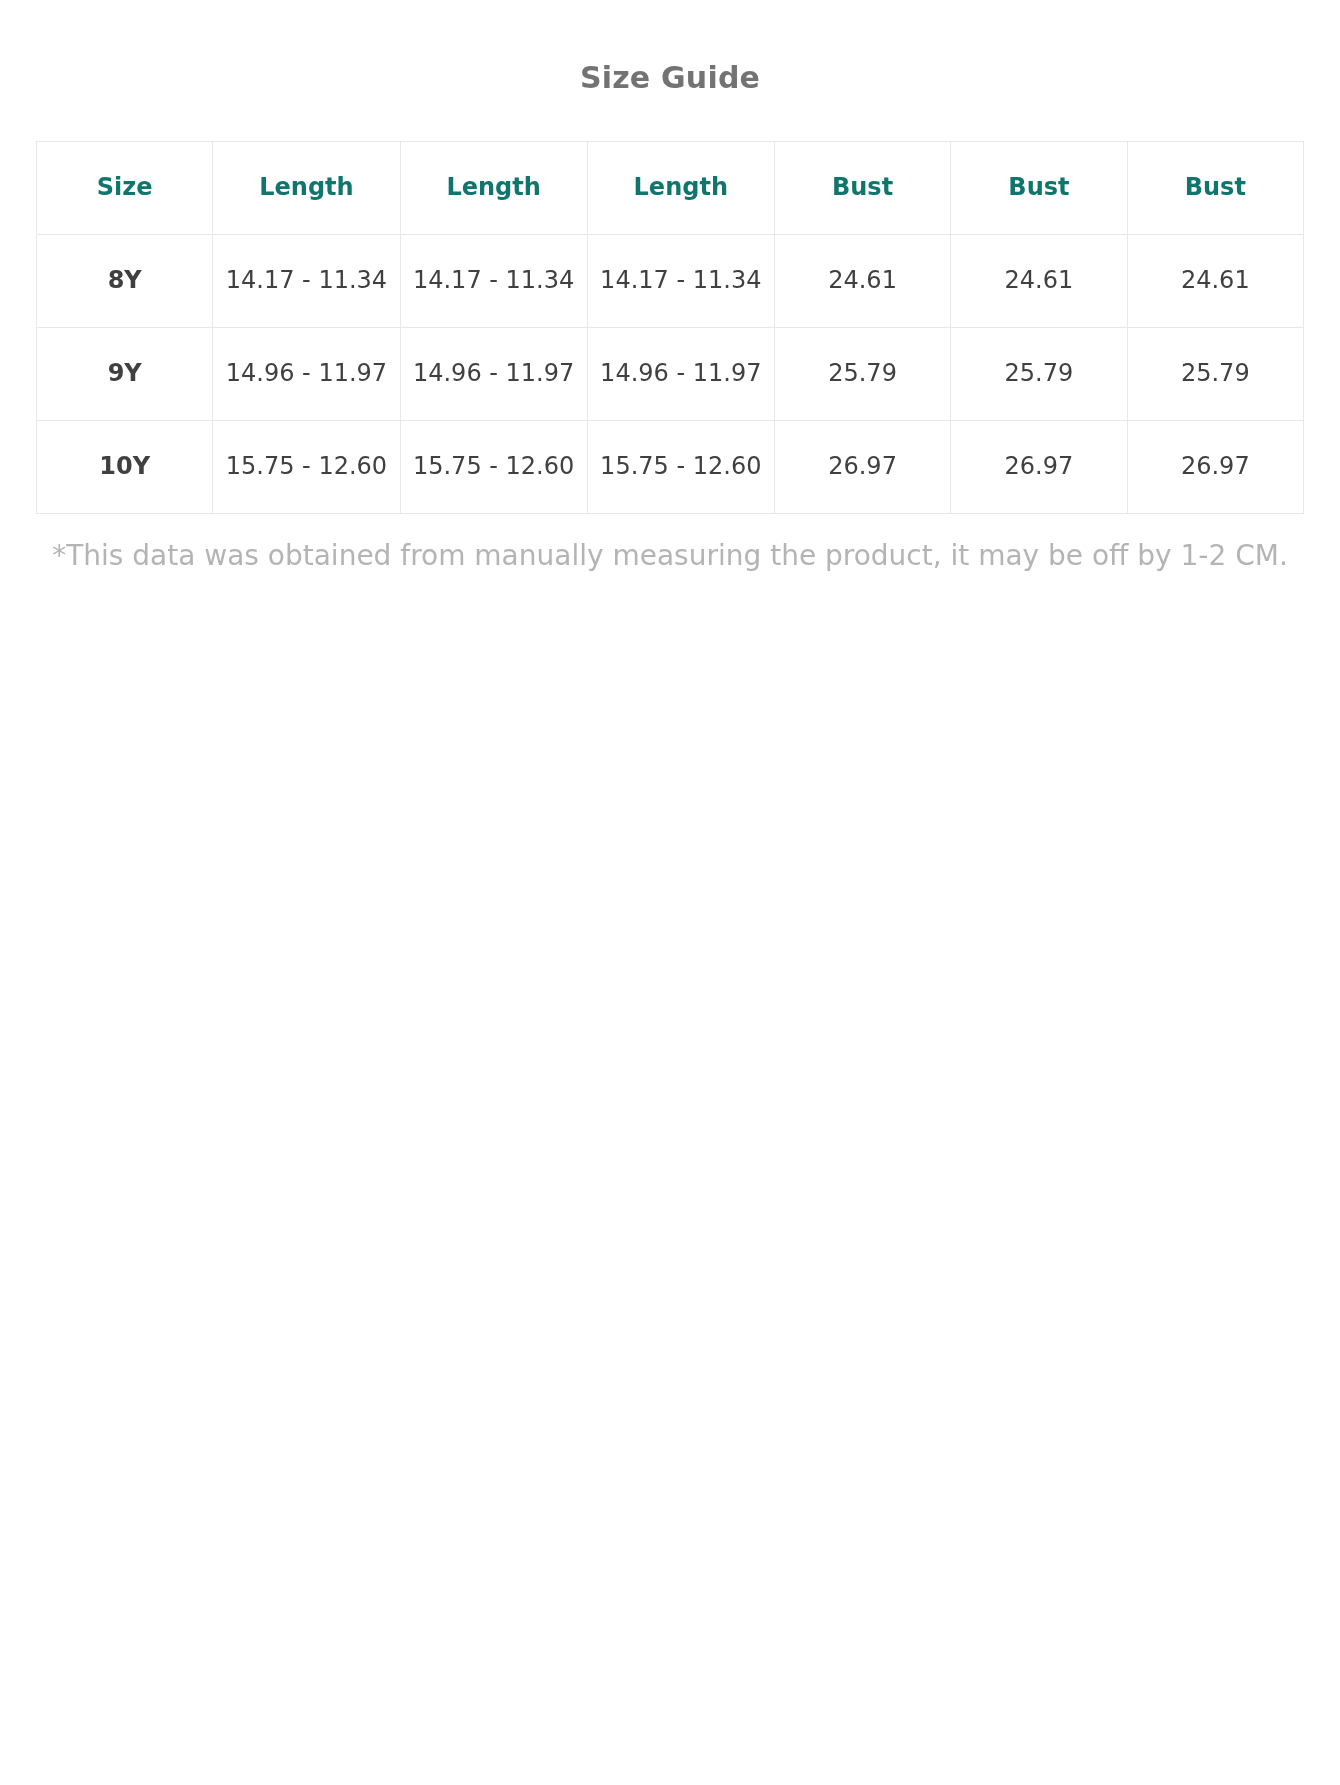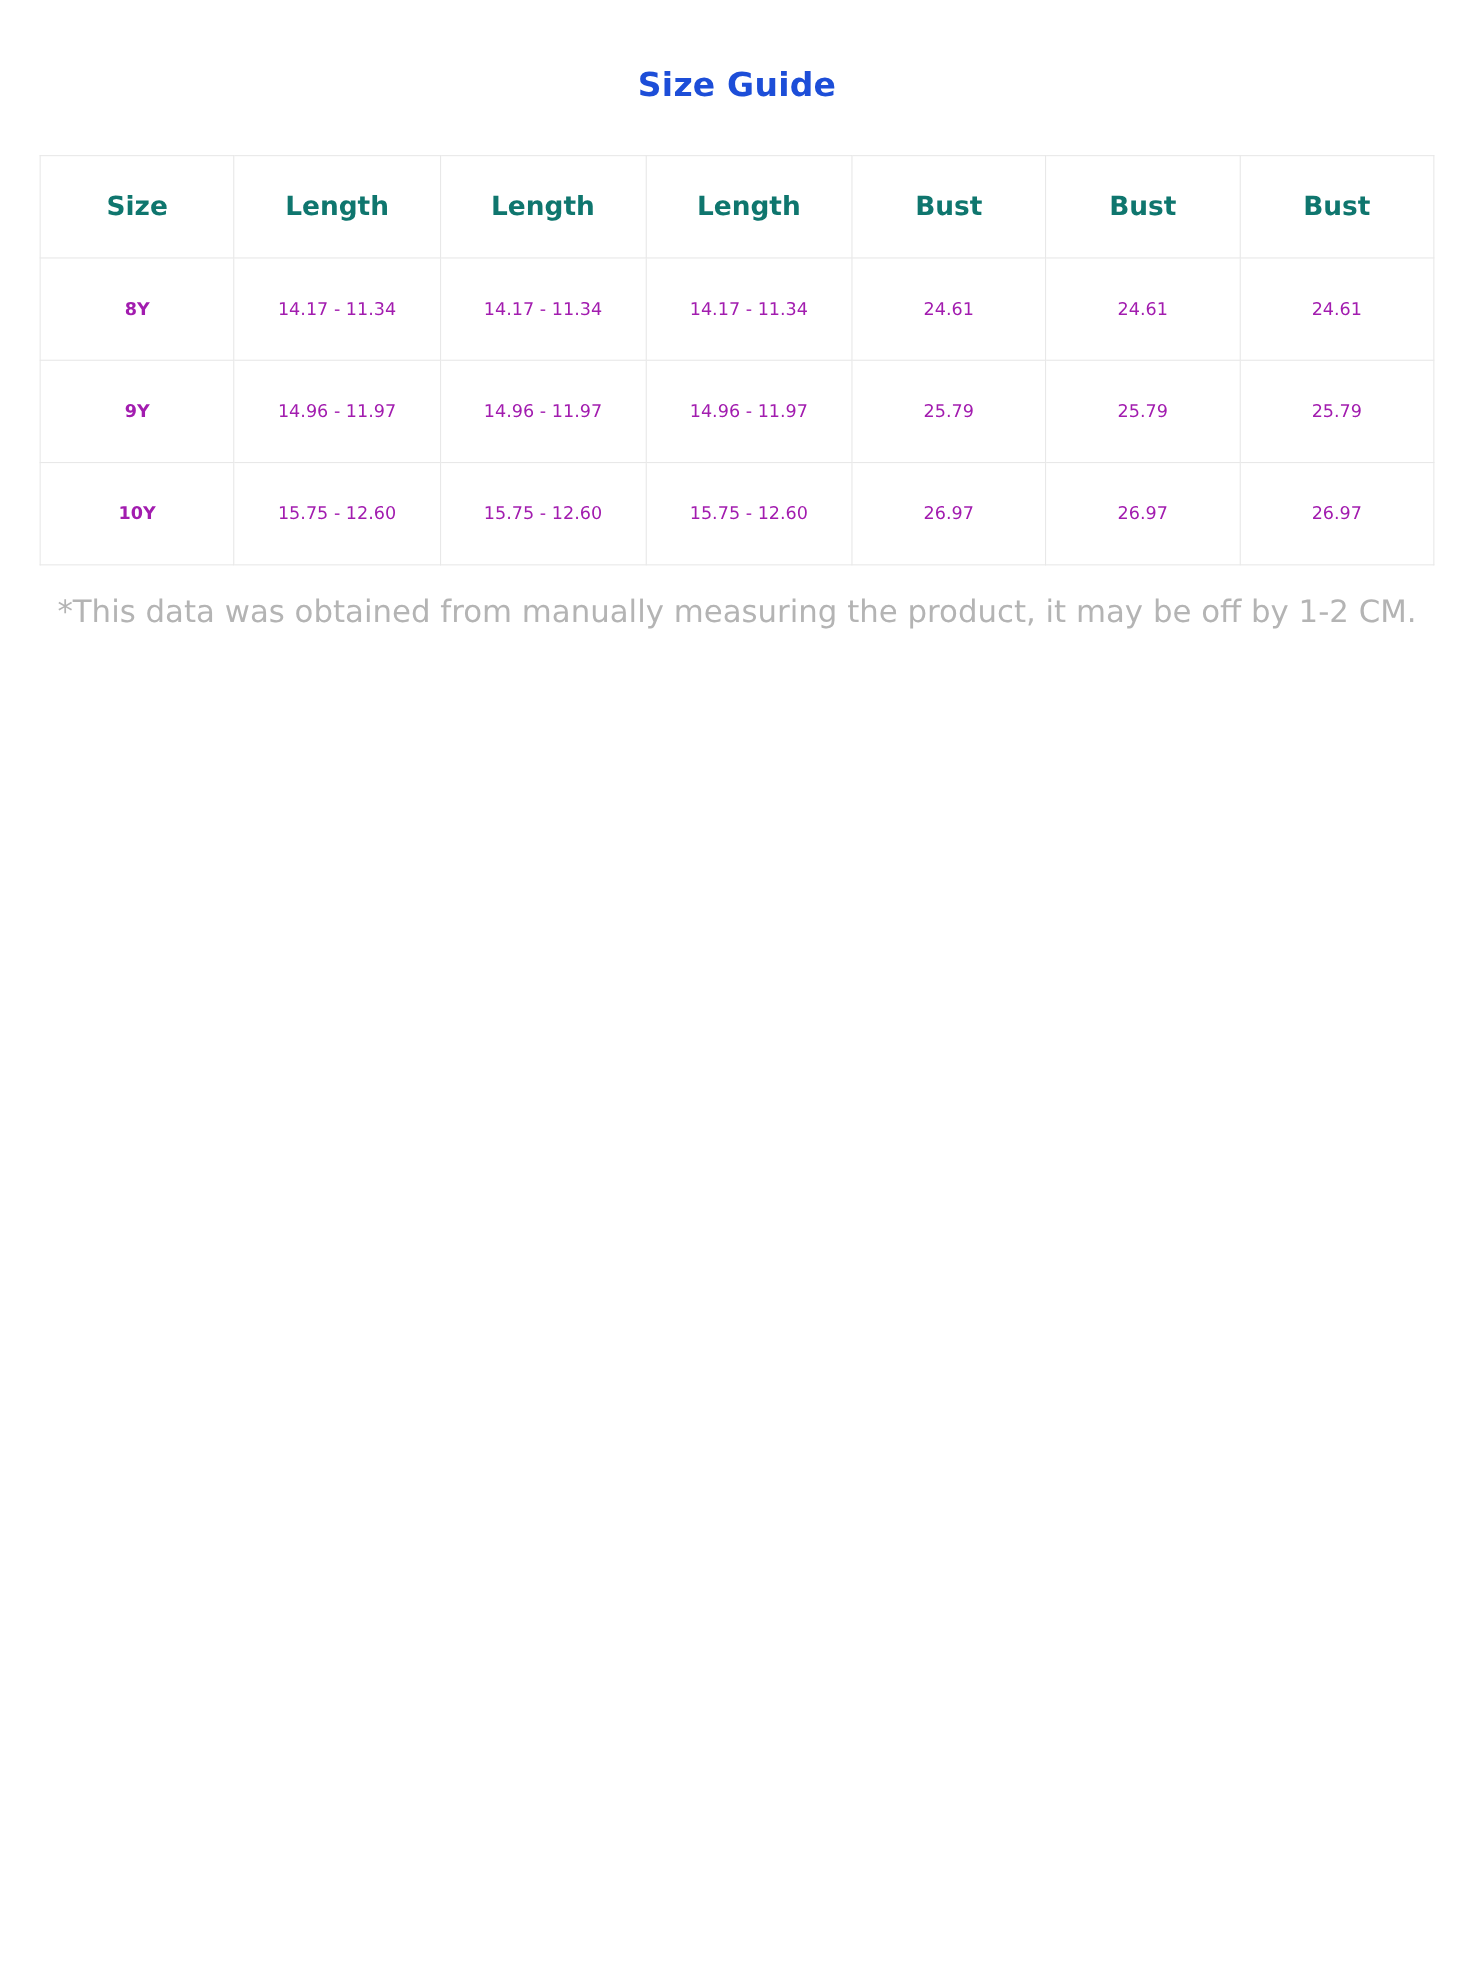--- a/index.html
+++ b/index.html
@@ -16,21 +16,21 @@
   }
   .page {
     width: 1340px;
     box-sizing: border-box;
     padding: 0;
   }
   .page-title {
     text-align: center;
     font-size: 30px;
     font-weight: bold;
-    color: #1d4ed8;
+    color: #737373;
     letter-spacing: 0.2px;
     margin: 0;
     padding-top: 58px;
     padding-bottom: 0;
     line-height: 40px;
   }
   .table-wrap {
     margin: 0 auto;
     padding-top: 43px;
     width: 1268px;
@@ -50,23 +50,23 @@
     line-height: 1.32;
   }
   table.size-table thead th {
     font-size: 24px;
     font-weight: bold;
     color: #0f766e;
     height: 76px;
     padding: 8px 6px;
   }
   table.size-table tbody td {
-    font-size: 16px;
+    font-size: 24px;
     font-weight: normal;
-    color: #a21caf;
+    color: #404040;
     height: 72px;
   }
   table.size-table tbody td.size-cell {
     font-weight: bold;
   }
   col.c-size   { width: 163px; }
   col.c-len    { width: 173px; }
   col.c-bust   { width: 163px; }
   .footnote {
     width: 1268px;

